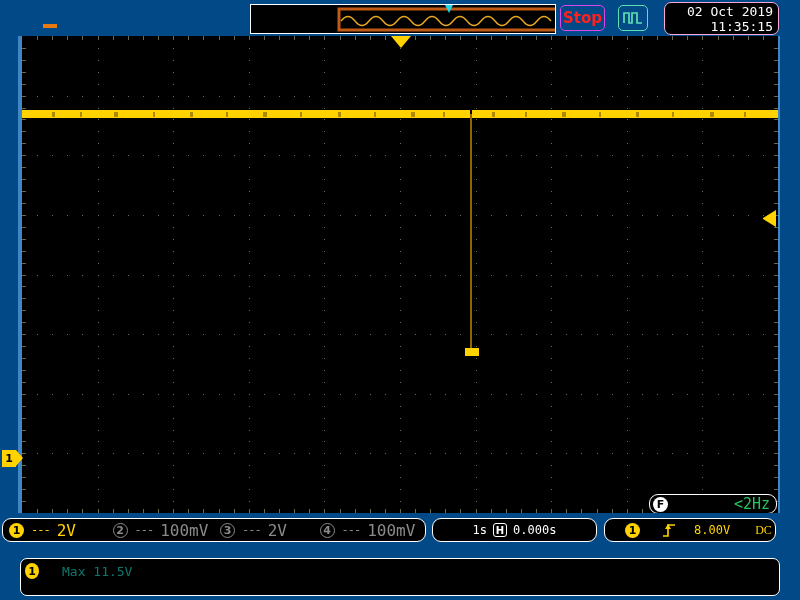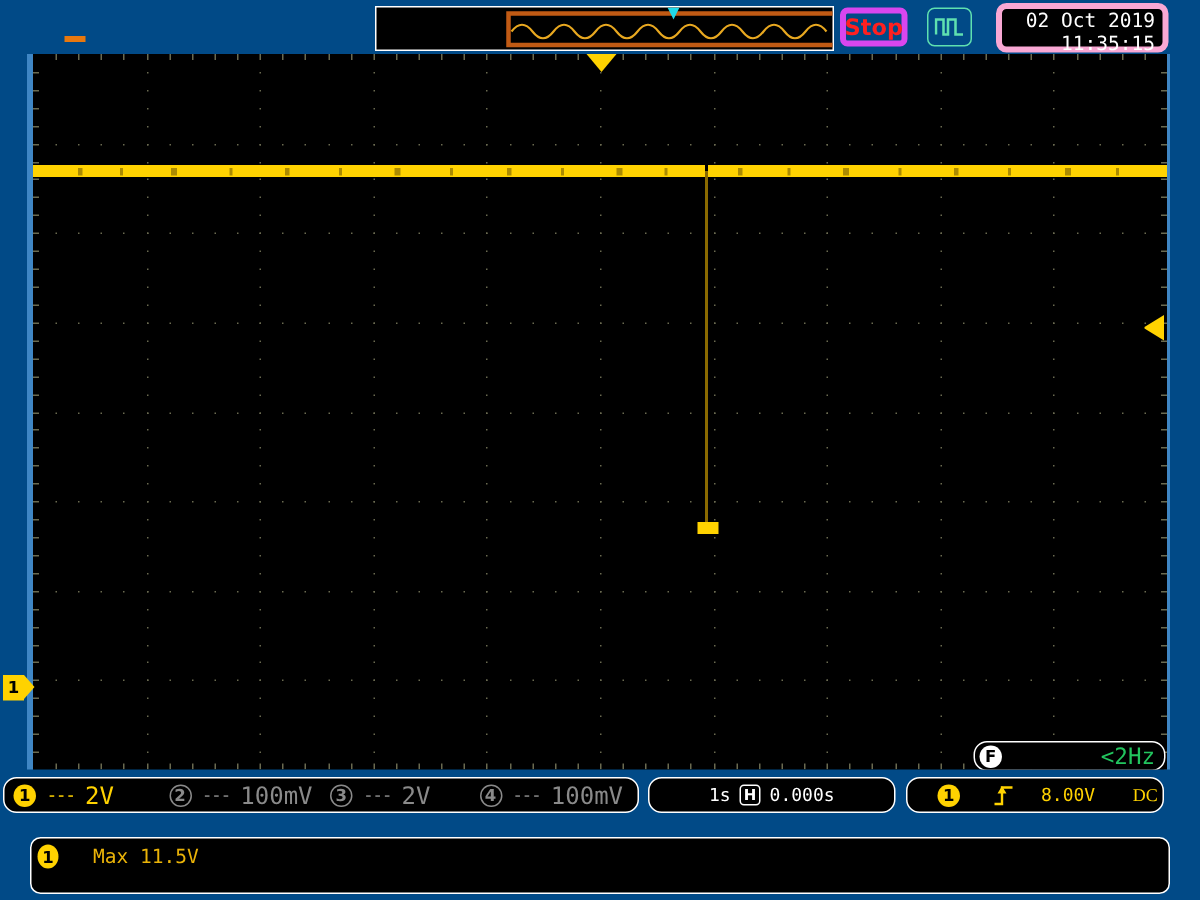--- a/index.html
+++ b/index.html
@@ -35,37 +35,37 @@
   .preview-box {
     position: absolute; left: 250px; top: 4px;
     width: 306px; height: 30px;
     background: #000; border: 1px solid #ffffff;
     box-sizing: border-box;
   }
   .preview-svg { position: absolute; left: 0; top: 0; }
   .stop-badge {
     position: absolute; left: 560px; top: 5px;
     width: 45px; height: 26px;
-    border: 4px solid #d946ef; border-radius: 5px;
+    border: 1px solid #d946ef; border-radius: 5px;
     color: #ff2020; font-size: 15px; font-weight: bold;
     font-family: "DejaVu Sans", sans-serif;
     display: flex; align-items: center; justify-content: center;
     box-sizing: border-box;
   }
   .pulse-badge {
     position: absolute; left: 618px; top: 5px;
     width: 30px; height: 26px;
     border: 1px solid #5fe0b0; border-radius: 5px;
     box-sizing: border-box;
     display: flex; align-items: center; justify-content: center;
   }
   .datetime-box {
     position: absolute; left: 664px; top: 2px;
     width: 115px; height: 33px;
-    background: #000; border: 4px solid #f9a8d4; border-radius: 7px;
+    background: #000; border: 1px solid #f9a8d4; border-radius: 7px;
     box-sizing: border-box;
     color: #ffffff; font-size: 13px; line-height: 15px;
     text-align: right; padding: 1px 5px 0 0;
   }
   .dt-line { white-space: pre; letter-spacing: 0px; }
 
   
   .grat-wrap {
     position: absolute; left: 18px; top: 36px;
     width: 762px; height: 477px;
@@ -203,21 +203,21 @@
     display: flex; align-items: flex-start;
   }
   .meas-badge {
     width: 14px; height: 16px; border-radius: 50%;
     background: #ffd200; color: #000;
     font-size: 11px; font-weight: bold;
     font-family: "DejaVu Sans", sans-serif;
     display: flex; align-items: center; justify-content: center;
     flex: none;
   }
-  .meas-text { color: #eab308; font-size: 13px; margin-left: 2px; padding-left: 21px; }
+  .meas-text { color: #0f766e; font-size: 13px; margin-left: 2px; padding-left: 21px; }
 </style>
 </head>
 <body>
 
 <div id="root">
 
   <div class="header">
 
     <div class="logo-underline"></div>
 

